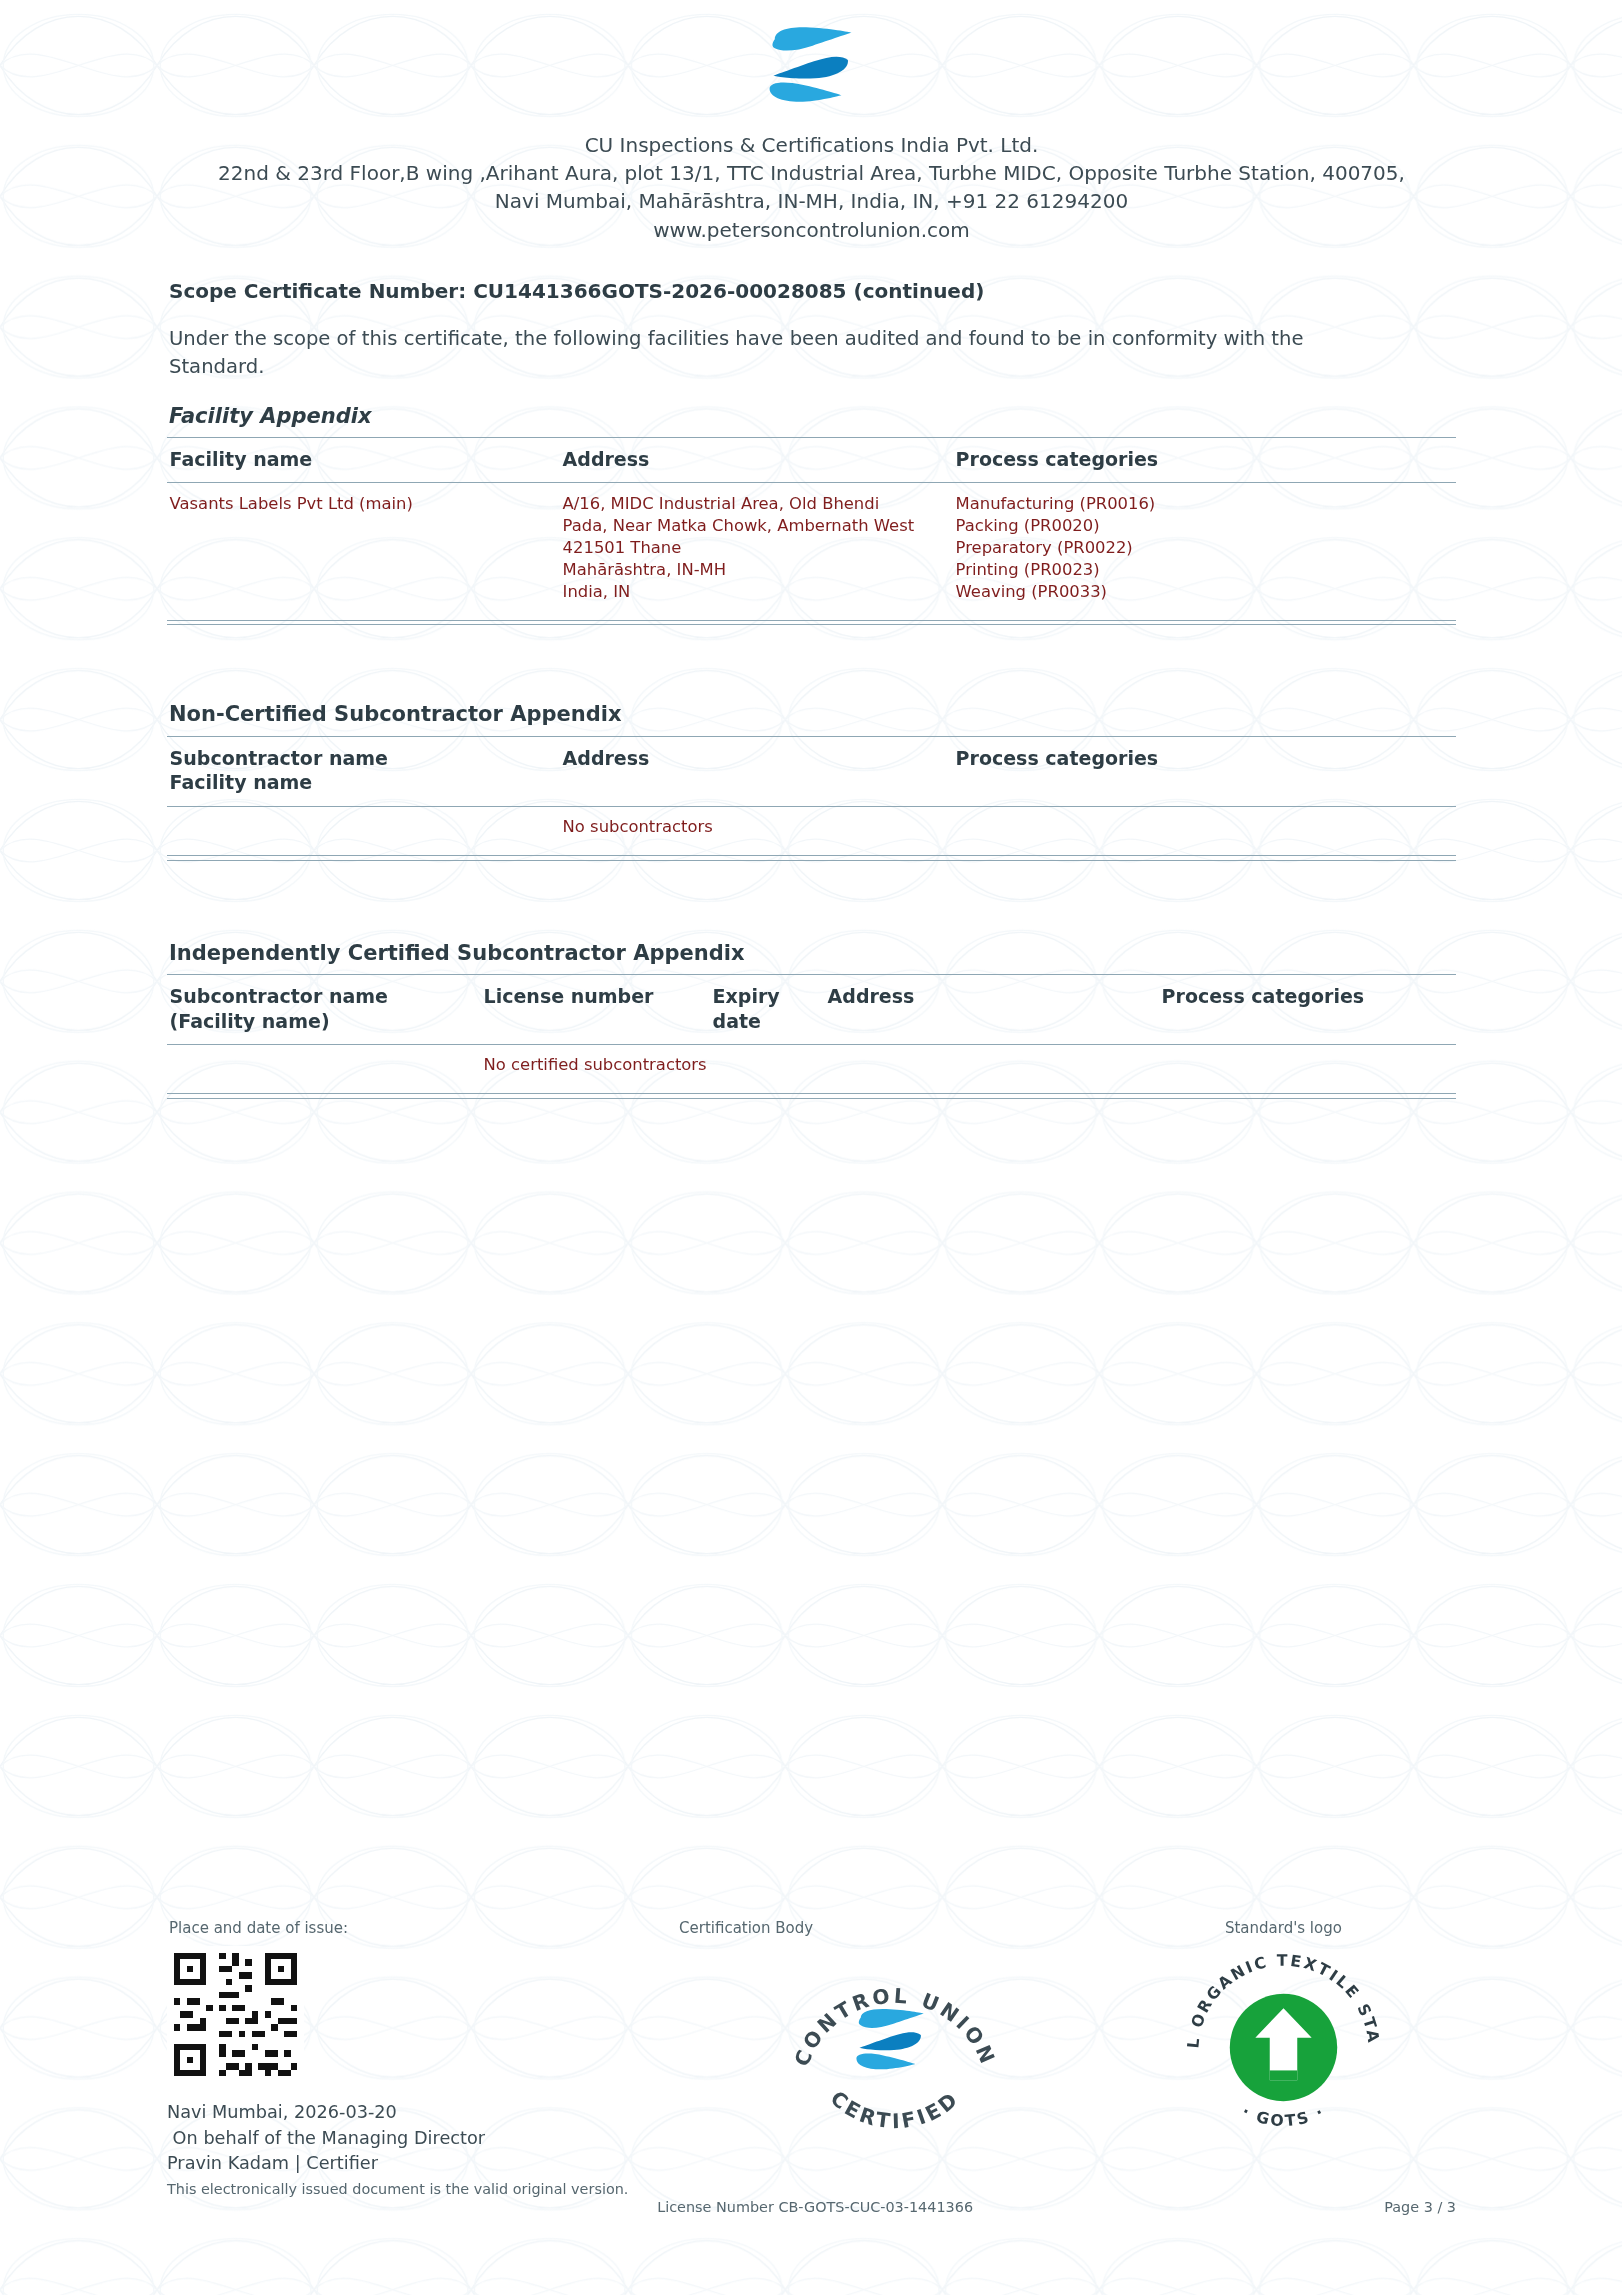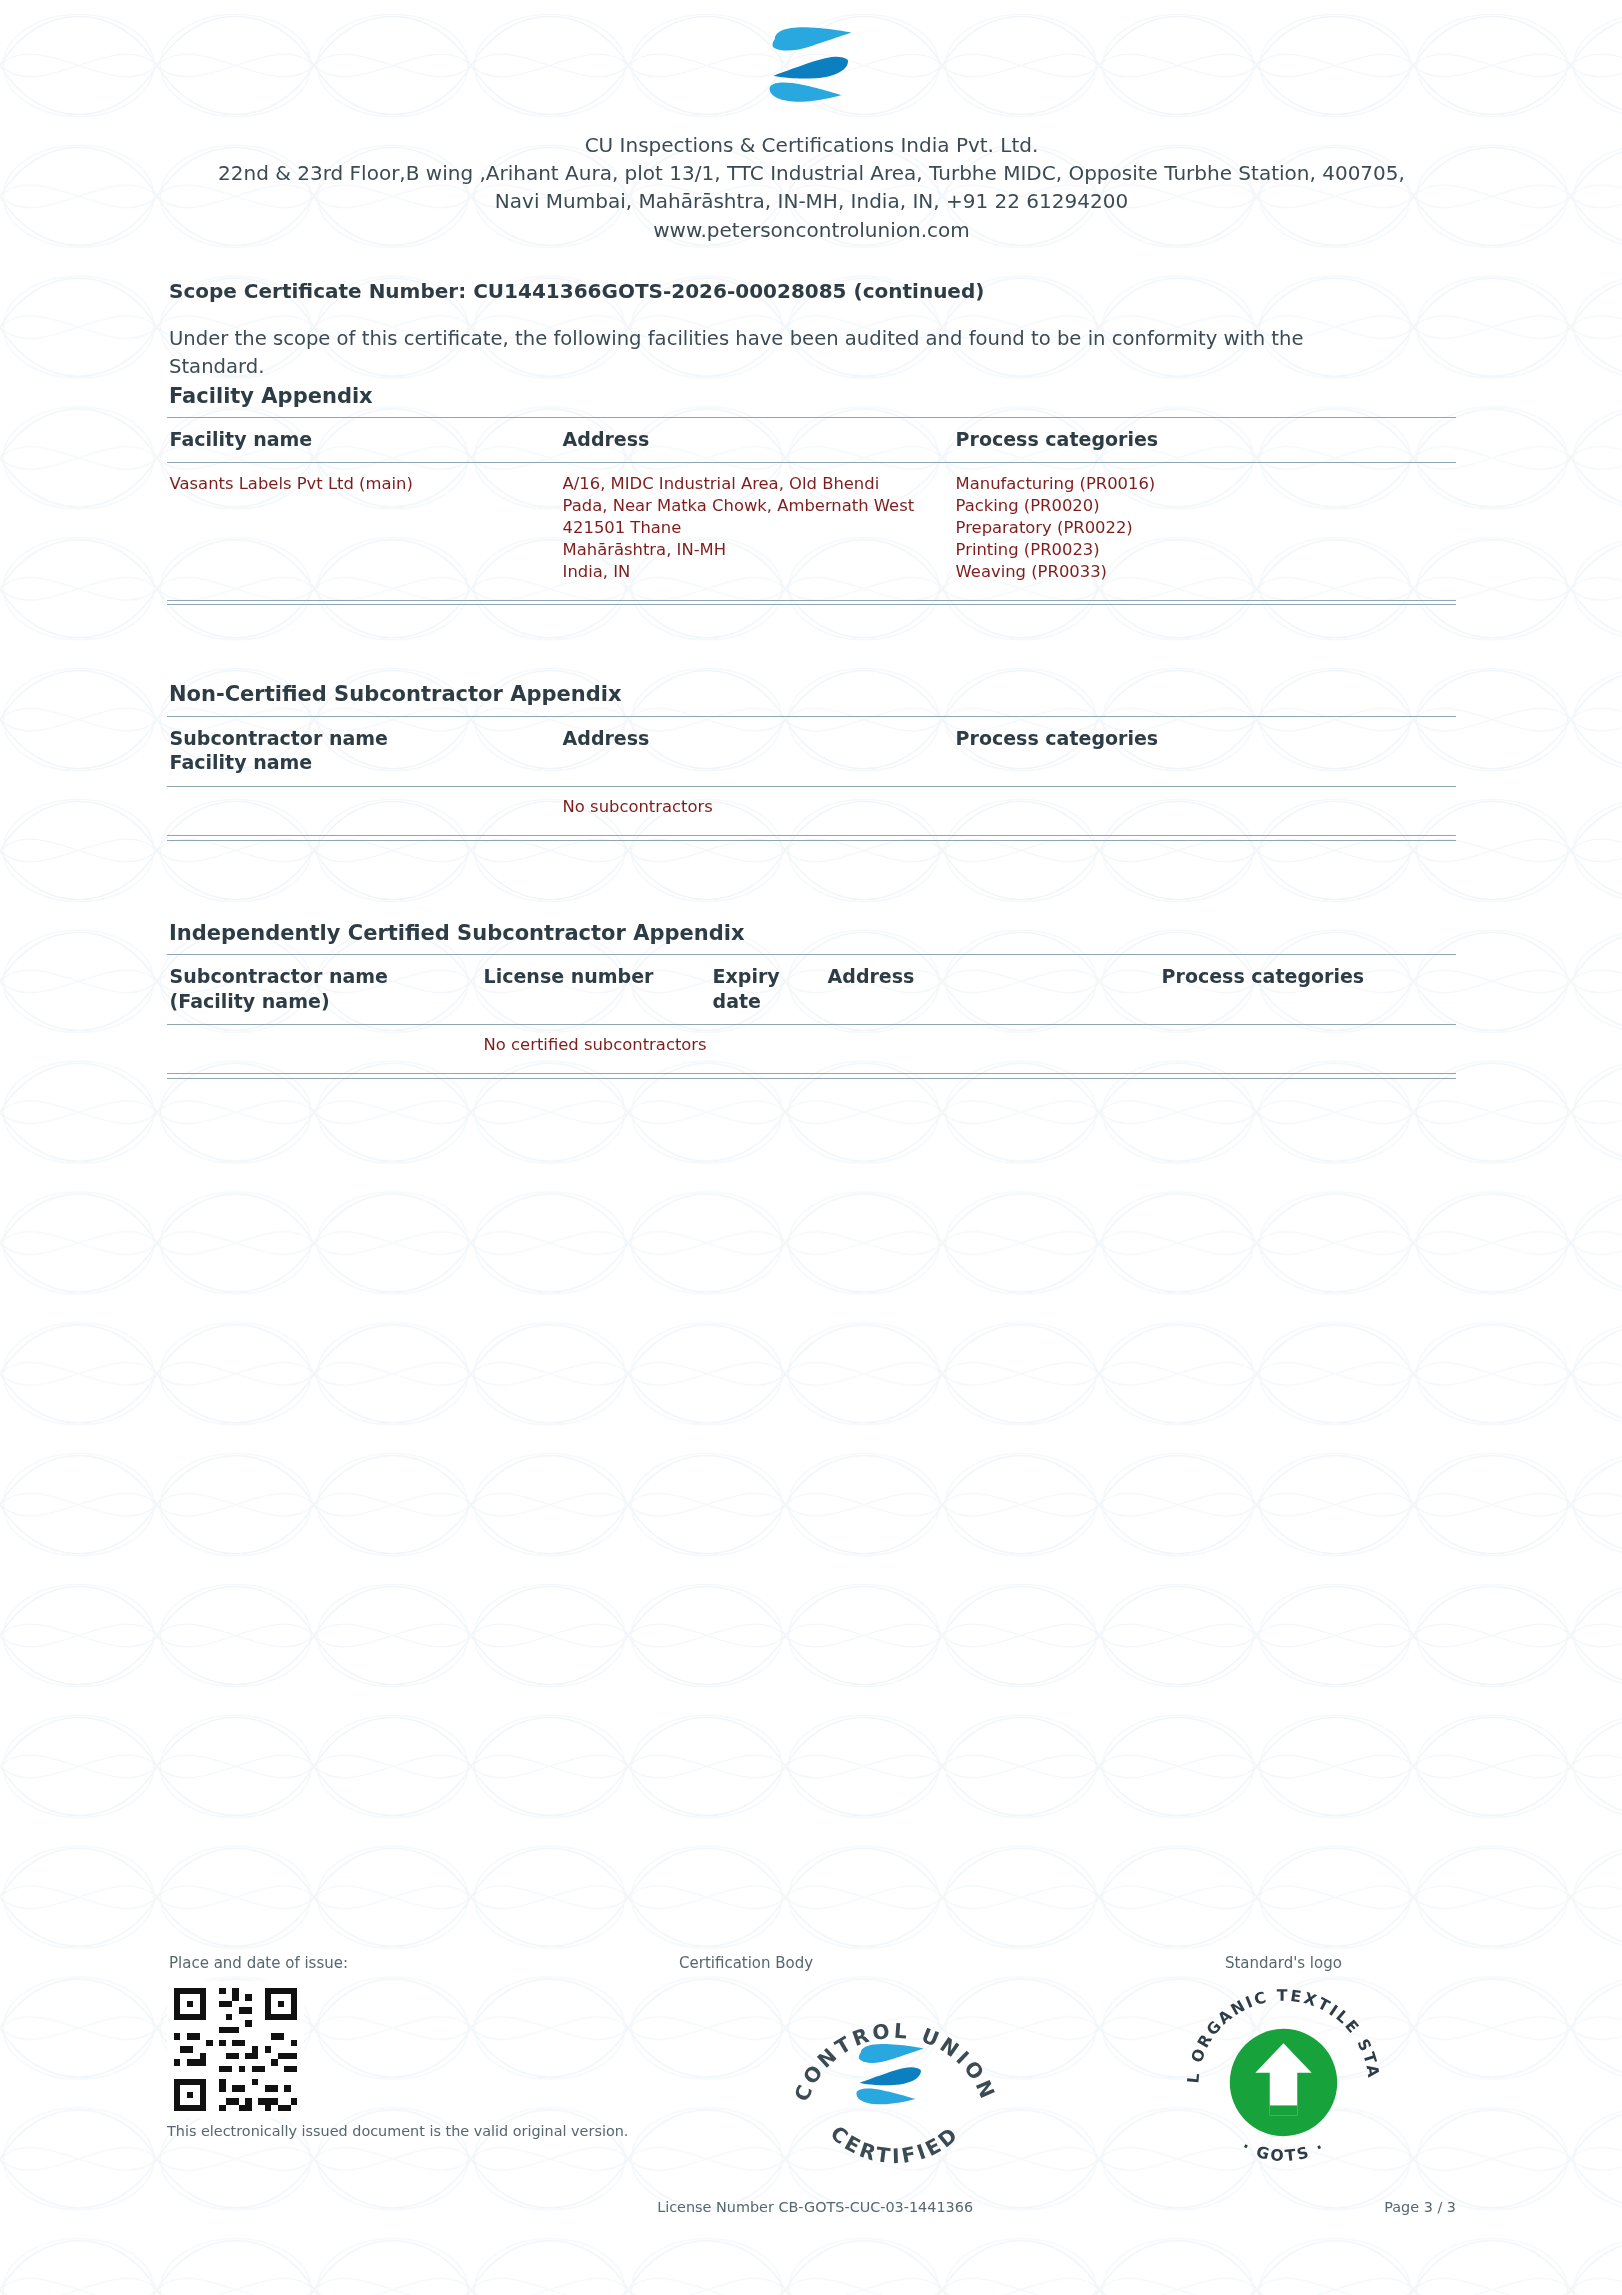--- a/index.html
+++ b/index.html
@@ -69,21 +69,21 @@
     max-width: 1263px;
   }
 
   
   .section-h {
     font-size: 21px;
     font-weight: bold;
     color: #2e3d45;
     padding-left: 2px;
   }
-  .sec-gap-1 { margin-top: 2px; }
+  .sec-gap-1 { margin-top: 22px; font-style: italic; }
   .sec-gap-2 { margin-top: 77px; }
   .sec-gap-3 { margin-top: 80px; }
 
   
   table.appendix {
     width: 100%;
     border-collapse: collapse;
     margin-top: 9.2px;
     table-layout: fixed;
   }
@@ -383,20 +383,25 @@
               <rect x="12" y="18" width="1" height="1"></rect>
                 <rect x="14" y="18" width="3" height="1"></rect>
               <rect x="19" y="18" width="1" height="1"></rect>
                 <rect x="8" y="19" width="1" height="1"></rect>
               <rect x="11" y="19" width="2" height="1"></rect>
                 <rect x="15" y="19" width="1" height="1"></rect>
               <rect x="17" y="19" width="2" height="1"></rect>
             </g>
           </svg>
         </div>
+        <div class="issue-lines">
+          <div>Navi Mumbai, 2026-03-20</div>
+          <div> On behalf of the Managing Director</div>
+          <div>Pravin Kadam | Certifier</div>
+        </div>
         <div class="fineprint">This electronically issued document is the valid original version.</div>
       </div>
 
       <div class="footer-col f-mid">
         <div class="f-label">Certification Body</div>
         <svg class="center-svg" width="216" height="216" viewBox="0 0 330 330">
           <defs>
             <path id="topArc" d="M 35,175 A 140,140 0 0 1 295,175" fill="none"></path>
             <path id="botArc" d="M 48,215 A 140,140 0 0 0 282,215" fill="none"></path>
           </defs>

